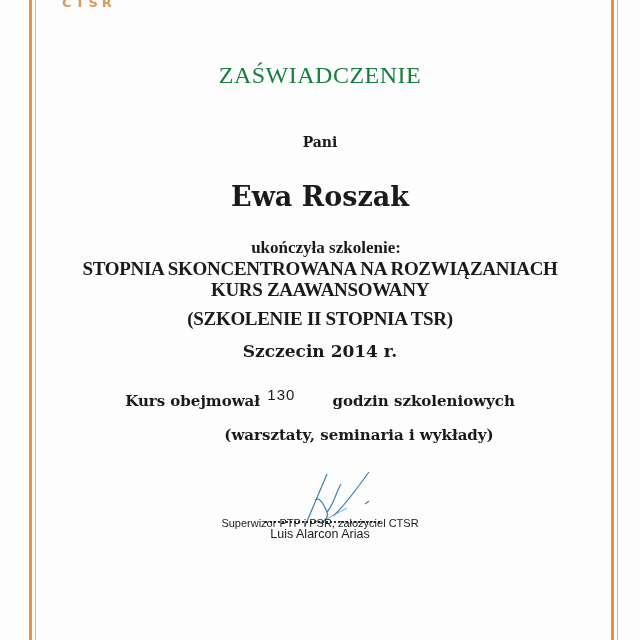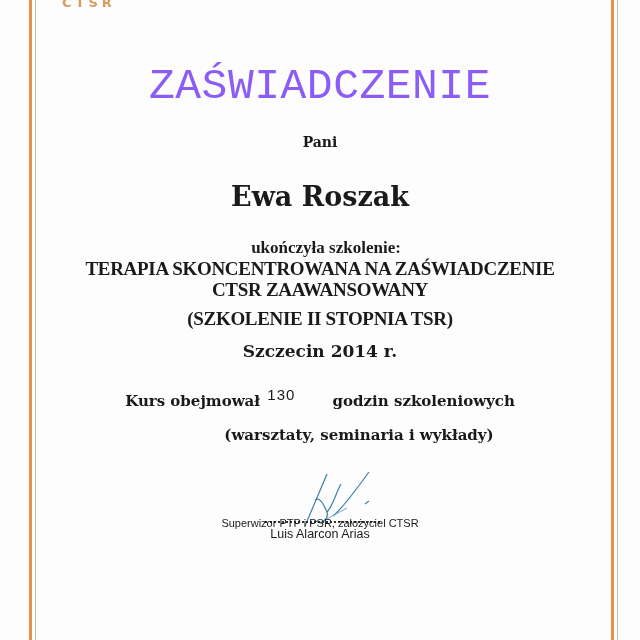--- a/index.html
+++ b/index.html
@@ -3,21 +3,21 @@
 <meta charset="utf-8">
 <style>
   html, body { margin:0; padding:0; }
   body { width:640px; height:640px; background:#fdfdfd; position:relative; overflow:hidden; font-family:"DejaVu Serif", serif; color:#1a1a1a; }
   .border-orange { position:absolute; top:0; bottom:0; width:3px; background:#e8914a; }
   .border-thin { position:absolute; top:0; bottom:0; width:1px; background:#c9b9a3; }
   .bl-o { left:29px; } .bl-t { left:35px; }
   .br-o { left:611px; } .br-t { left:617px; }
   .logo { position:absolute; left:62px; top:-5px; font-family:"DejaVu Sans", sans-serif; font-weight:bold; font-size:13px; letter-spacing:4px; color:#d99a5c; }
   .center { position:absolute; left:0; width:640px; text-align:center; }
-  .title { top:62px; font-family:Liberation Mono, monospace; font-size:43px; letter-spacing:0.5px; color:#8b5cf6; }
+  .title { top:62px; font-family:Liberation Serif, serif; font-size:24px; letter-spacing:0.5px; color:#15803d; }
   .pani { top:134px; font-family:"DejaVu Serif", serif; font-weight:bold; font-size:14px; }
   .name { top:181px; font-family:"DejaVu Serif", serif; font-weight:bold; font-size:27px; }
   .completed { top:238px; font-family:"Liberation Serif", serif; font-weight:bold; font-size:17px;margin-left:6px; }
   .course { font-family:"Liberation Serif", serif; font-weight:bold; font-size:19px; line-height:21px; letter-spacing:-0.3px; }
   .c1 { top:258px; } .c2 { top:279px; } .c3 { top:308px; }
   .city { top:341px; font-family:"DejaVu Serif", serif; font-weight:bold; font-size:17px; }
   .hours { top:392px; font-family:"DejaVu Serif", serif; font-weight:bold; font-size:15px; }
   .hours .num { font-family:"Liberation Sans", sans-serif; font-weight:normal; font-size:15px; position:relative; top:-6px; margin:0 2px; letter-spacing:1px; }
   .hours .gap { display:inline-block; width:30px; }
   .scope { top:426px; font-family:"DejaVu Serif", serif; font-weight:bold; font-size:15px;padding-left:39px; }
@@ -33,22 +33,22 @@
 <div class="border-thin bl-t"></div>
 <div class="border-orange br-o"></div>
 <div class="border-thin br-t"></div>
 
 <div class="logo">CTSR</div>
 
 <div class="center title">ZAŚWIADCZENIE</div>
 <div class="center pani">Pani</div>
 <div class="center name">Ewa Roszak</div>
 <div class="center completed">ukończyła szkolenie:</div>
-<div class="center course c1">TERAPIA SKONCENTROWANA NA ZAŚWIADCZENIE</div>
-<div class="center course c2">CTSR ZAAWANSOWANY</div>
+<div class="center course c1">STOPNIA SKONCENTROWANA NA ROZWIĄZANIACH</div>
+<div class="center course c2">KURS ZAAWANSOWANY</div>
 <div class="center course c3">(SZKOLENIE II STOPNIA TSR)</div>
 <div class="center city">Szczecin 2014 r.</div>
 
 <div class="center hours">
   <span>Kurs obejmował</span>
   <span class="num">130</span><span class="gap"></span>
   <span>godzin szkoleniowych</span>
 </div>
 <div class="center scope">(warsztaty, seminaria i wykłady)</div>
 

